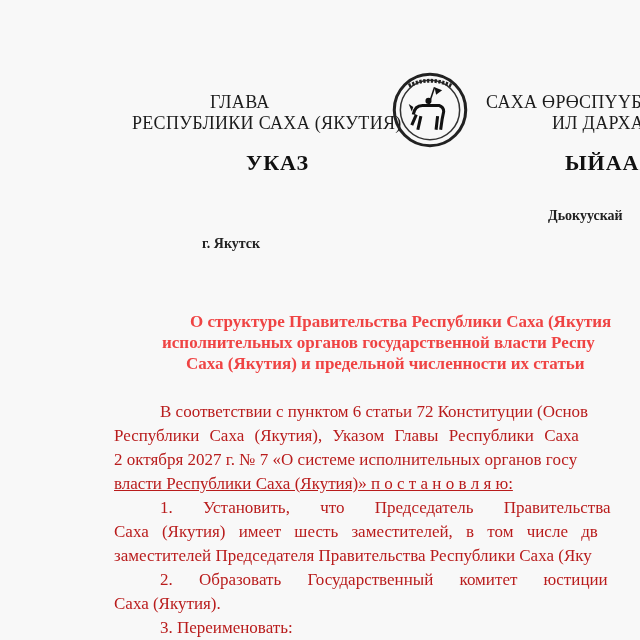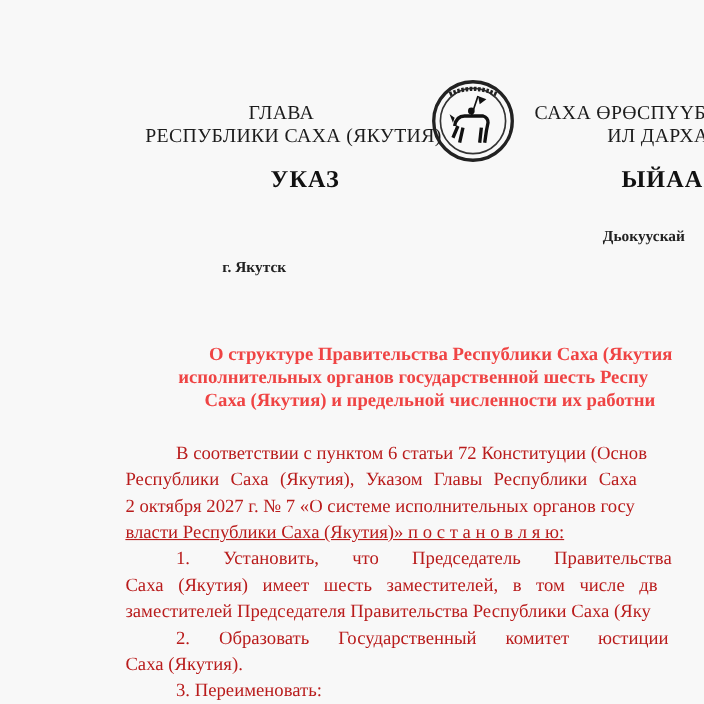--- a/index.html
+++ b/index.html
@@ -17,21 +17,21 @@
   .city { font-size:14px; font-weight:bold; color:#222; }
   .title { font-size:17px; font-weight:bold; color:#ef4444; }
   .body { font-size:17px; color:#b91c1c; }
   .emblem { position:absolute; left:392px; top:72px; width:76px; height:76px; }
 </style>
 </head>
 <body>
 
 <div class="page">
 
-  <div class="abs hdr" style="left:226px; top:92px;">ГЛАВА</div>
+  <div class="abs hdr" style="left:210px; top:92px;">ГЛАВА</div>
   <div class="abs hdr" style="left:132px; top:113px;">РЕСПУБЛИКИ САХА (ЯКУТИЯ)</div>
 
   <svg class="emblem" viewBox="0 0 100 100">
     <circle cx="50" cy="50" r="47" fill="none" stroke="#222" stroke-width="4"></circle>
     <circle cx="50" cy="50" r="39" fill="none" stroke="#333" stroke-width="2"></circle>
     <path d="M22 18 Q50 5 78 18" fill="none" stroke="#222" stroke-width="5" stroke-dasharray="3 2"></path>
     <path d="M28 56 Q30 44 40 44 L62 44 Q68 46 68 52 L66 62 L64 76 M60 58 L58 76 M38 58 L34 76 M32 56 L26 70" fill="none" stroke="#111" stroke-width="4"></path>
     <path d="M28 46 L22 42 L26 52" fill="#111"></path>
     <line x1="48" y1="44" x2="56" y2="20" stroke="#111" stroke-width="2"></line>
     <path d="M56 20 L66 24 L58 30 Z" fill="#111"></path>
@@ -41,22 +41,22 @@
   <div class="abs hdr" style="left:486px; top:92px;">САХА ӨРӨСПҮҮБҮ</div>
   <div class="abs hdr" style="left:552px; top:113px;">ИЛ ДАРХА</div>
 
   <div class="abs ukaz" style="left:210px; top:150px;margin-left:36px;">УКАЗ</div>
   <div class="abs ukaz" style="left:565px; top:150px;">ЫЙААХ</div>
 
   <div class="abs city" style="left:202px; top:208px;margin-top:28px;">г. Якутск</div>
   <div class="abs city" style="left:548px; top:208px;text-align:right;">Дьокуускай</div>
 
   <div class="abs title" style="left:190px; top:312px;">О структуре Правительства Республики Саха (Якутия</div>
-  <div class="abs title" style="left:162px; top:333px;">исполнительных органов государственной шесть Респу</div>
-  <div class="abs title" style="left:186px; top:354px;">Саха (Якутия) и предельной численности их работни</div>
+  <div class="abs title" style="left:162px; top:333px;">исполнительных органов государственной власти Респу</div>
+  <div class="abs title" style="left:186px; top:354px;">Саха (Якутия) и предельной численности их статьи</div>
 
   <div class="abs body" style="left:160px; top:402px;">В соответствии с пунктом 6 статьи 72 Конституции (Основ</div>
   <div class="abs body" style="left:114px; top:426px; word-spacing:6px;">Республики Саха (Якутия), Указом Главы Республики Саха</div>
   <div class="abs body" style="left:114px; top:450px;">2 октября 2027 г. № 7 «О системе исполнительных органов госу</div>
   <div class="abs body" style="left:114px; top:474px;text-decoration:underline;">власти Республики Саха (Якутия)» п о с т а н о в л я ю:</div>
   <div class="abs body" style="left:160px; top:498px; word-spacing:26px;">1. Установить, что Председатель Правительства</div>
   <div class="abs body" style="left:114px; top:522px; word-spacing:9px;">Саха (Якутия) имеет шесть заместителей, в том числе дв</div>
   <div class="abs body" style="left:114px; top:546px;">заместителей Председателя Правительства Республики Саха (Яку</div>
   <div class="abs body" style="left:160px; top:570px; word-spacing:22px;">2. Образовать Государственный комитет юстиции</div>
   <div class="abs body" style="left:114px; top:594px;">Саха (Якутия).</div>

